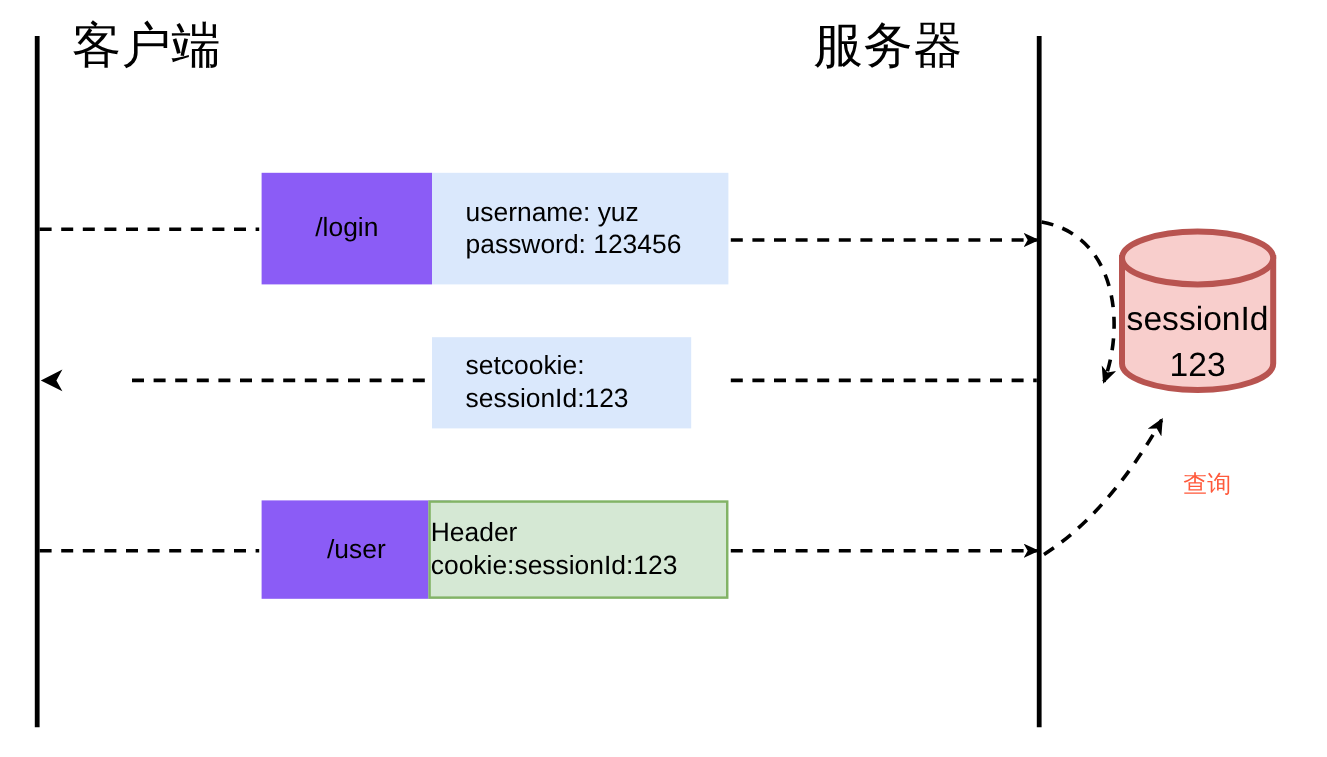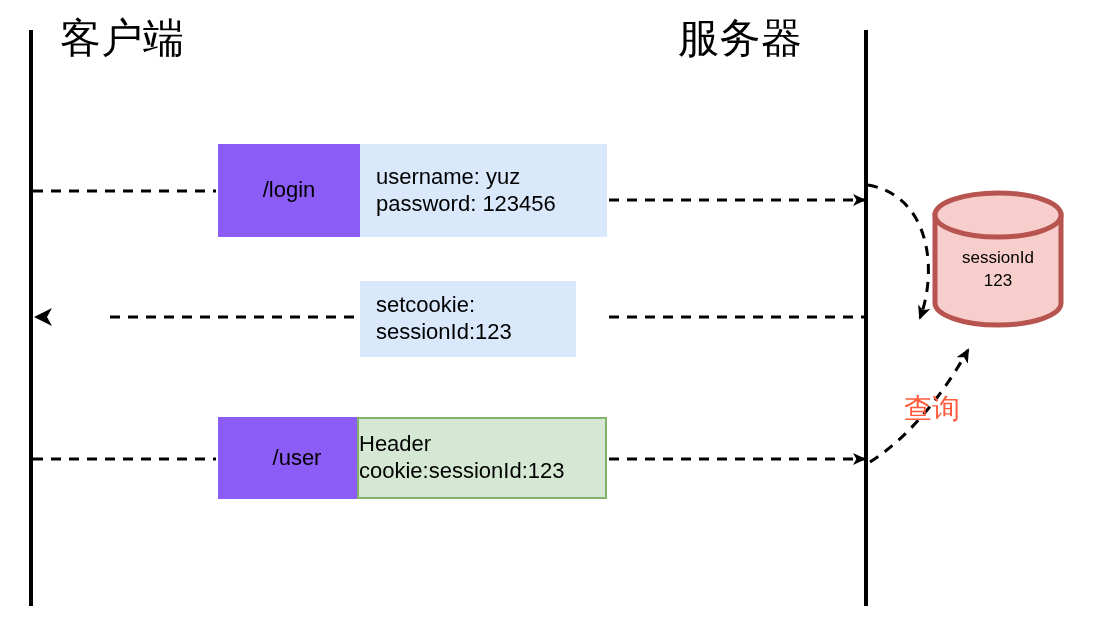--- a/index.html
+++ b/index.html
@@ -44,21 +44,21 @@
     font-size: 22px;
     color: #000000;
     line-height: 1.22;
   }
   .box-orange {
     background: #8b5cf6;
     justify-content: center;
   }
   .box-blue {
     background: #dae8fc;
-    padding-left: 16px;
+    padding-left: 28px;
   }
   .box-green {
     background: #d5e8d4;
     border: 2px solid #82b366;
   }
   .msg-box .lines {
     white-space: pre-line;
   }
 
   
@@ -69,30 +69,30 @@
   
   #row3-path   { left: 218px; top: 417px; width: 158px; height: 82px; }
   #row3-headers{ left: 357px; top: 417px; width: 250px; height: 82px; }
 
   #db-label {
     position: absolute;
     left: 938px;
     top: 247px;
     width: 120px;
     text-align: center;
-    font-size: 17px;
+    font-size: 28px;
     color: #000000;
     line-height: 1.35;
     white-space: pre-line;
   }
   #query-label {
     position: absolute;
-    left: 904px;
+    left: 986px;
     top: 390px;
-    font-size: 28px;
+    font-size: 20px;
     color: #ff5a3c;
     white-space: nowrap;
   }
 </style>
 </head>
 <body>
 
 <div id="canvas">
 
   <svg id="svg-layer" viewBox="0 0 1106 631">

